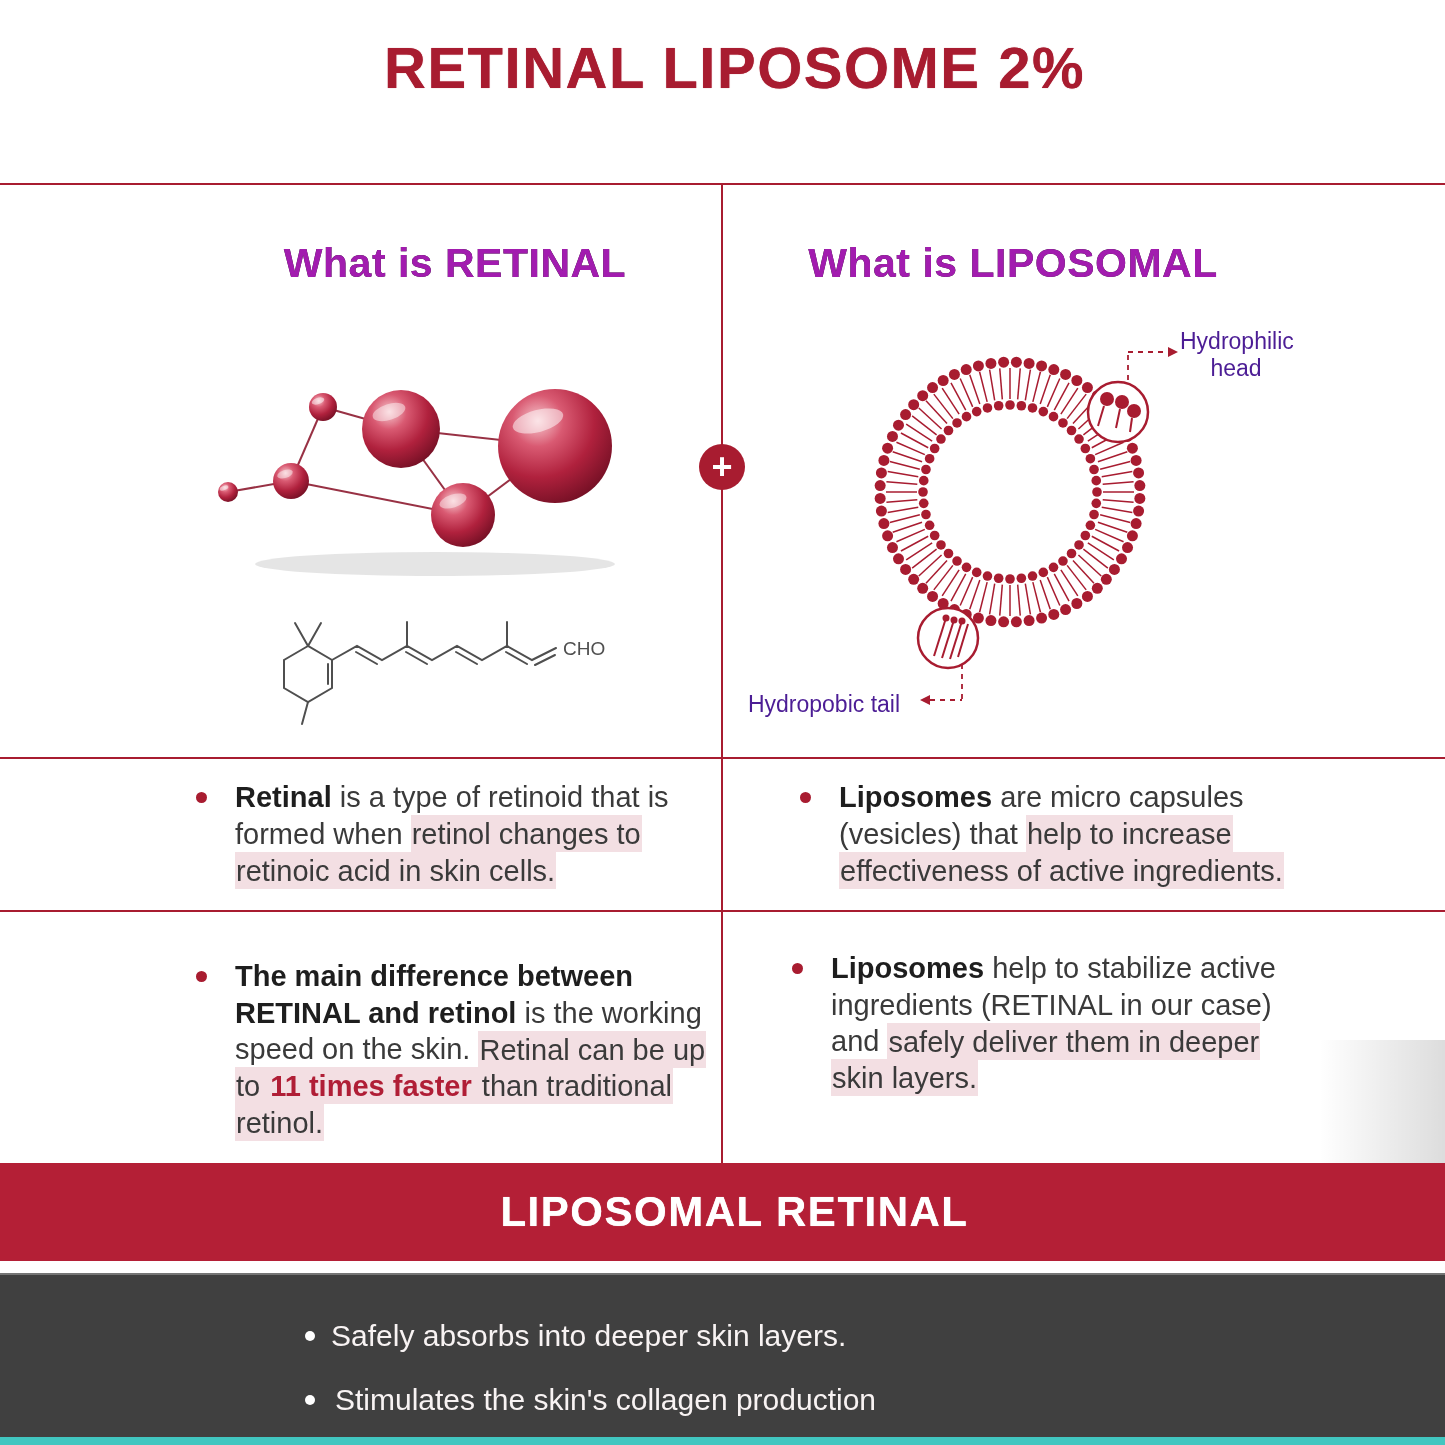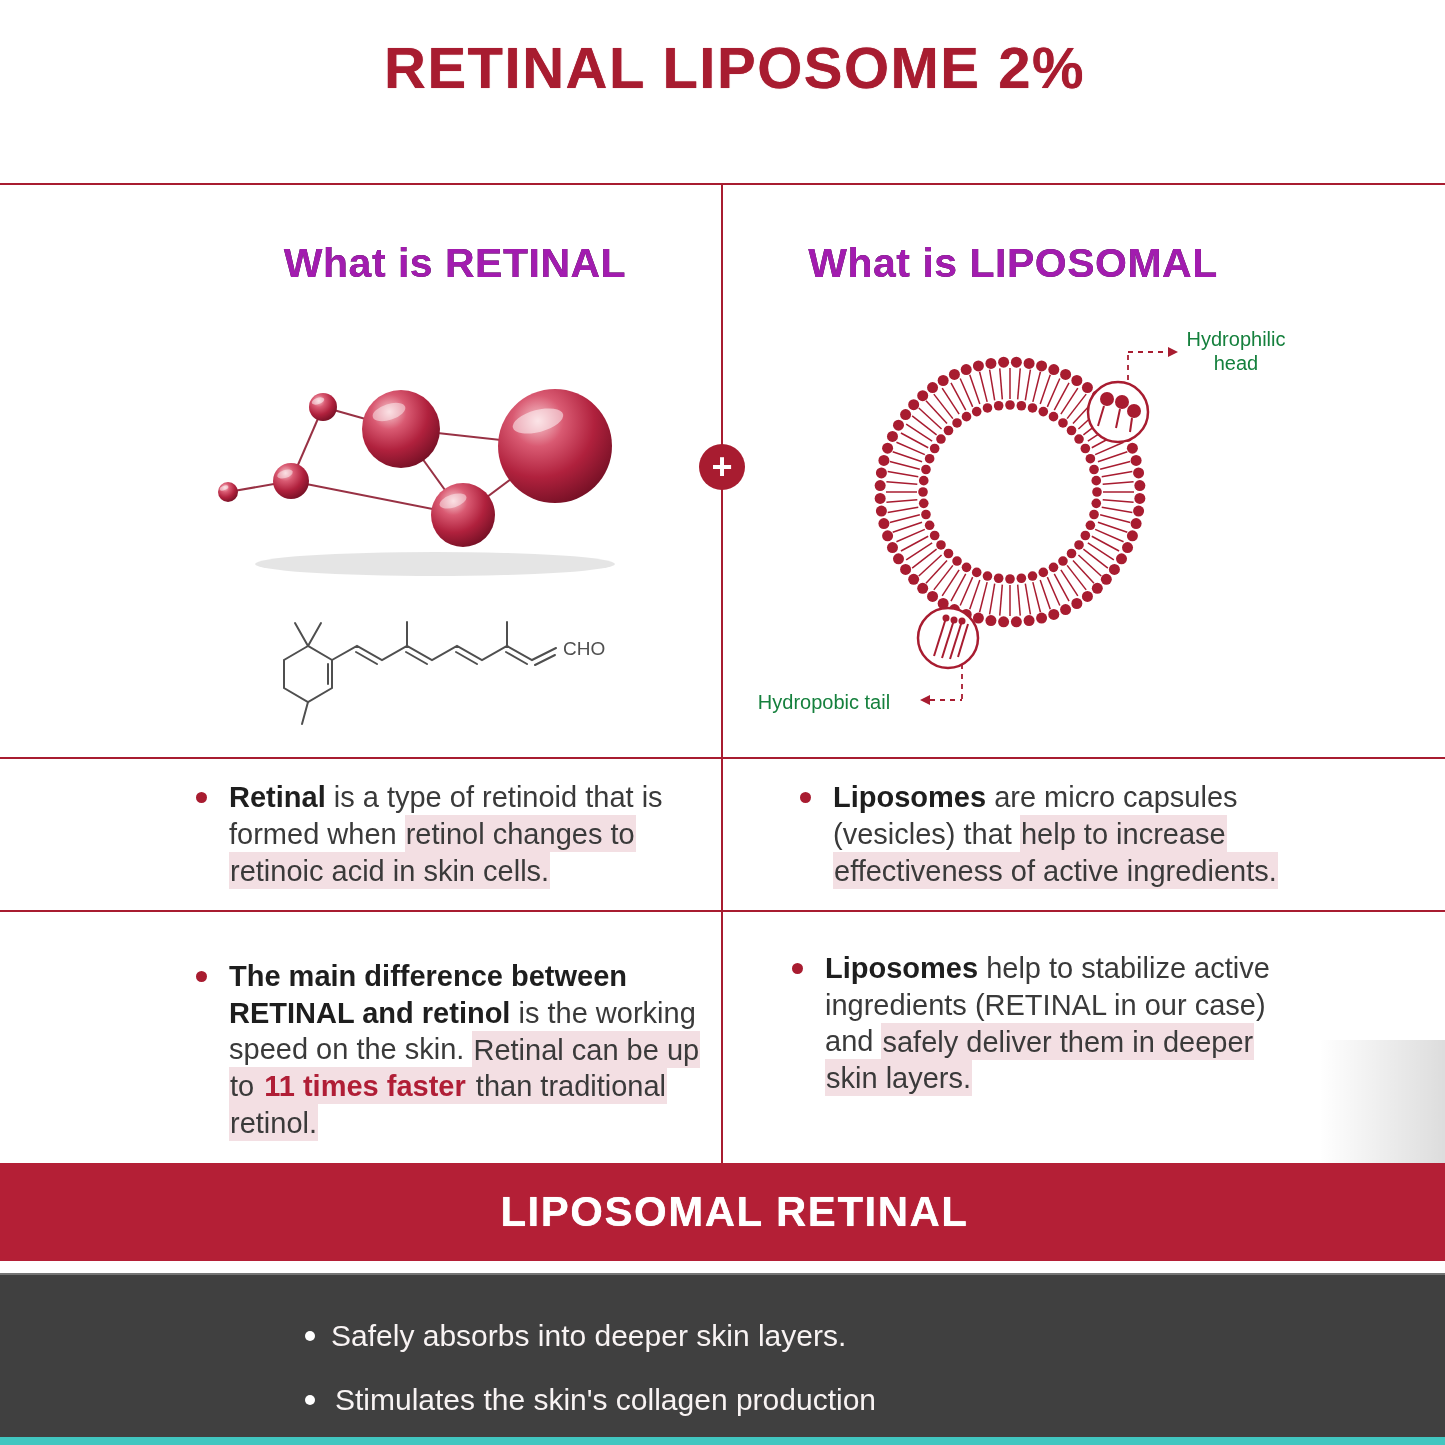--- a/index.html
+++ b/index.html
@@ -9,22 +9,22 @@
          font-size:58px;font-weight:800;color:#A81C30;letter-spacing:1.5px;
          text-shadow:0 0 0.7px #A81C30;}
   .hline{position:absolute;left:0;right:0;height:2px;background:#A81C30;}
   .vline{position:absolute;top:184px;height:979px;left:721px;width:2px;background:#A81C30;}
   .col-header{position:absolute;transform:translateX(-50%);font-size:41px;font-weight:800;
               color:#a21caf;letter-spacing:0.5px;text-shadow:0 0 0.5px #1c1c1c;white-space:nowrap;}
   .plus{position:absolute;left:699px;top:444px;width:46px;height:46px;border-radius:50%;
         background:#A81C30;color:#fff;display:flex;align-items:center;justify-content:center;
         font-size:36px;font-weight:700;line-height:1;}
   .diagram{position:absolute;}
-  .lipo-label{position:absolute;color:#15803d;font-size:20px;line-height:1.18;}
-  .cell{position:absolute;display:flex;gap:22px;justify-content:space-between;}
+  .lipo-label{position:absolute;color:#4c1d95;font-size:23px;line-height:1.18;}
+  .cell{position:absolute;display:flex;gap:28px;justify-content:space-between;}
   .dot{width:11px;height:11px;border-radius:50%;background:#A81C30;flex:0 0 auto;margin-top:13px;}
   .cell-text{font-size:29px;line-height:1.26;color:#3a3a3a;}
   .cell-text .b{font-weight:700;color:#1e1e1e;}
   .cell-text .hl{background:#F3DFE3;padding:2.5px 1px;box-decoration-break:clone;-webkit-box-decoration-break:clone;}
   .cell-text .red{color:#B01E36;}
   .banner{position:absolute;top:1163px;left:0;right:0;height:98px;background:#B41F36;
           display:flex;align-items:center;justify-content:center;}
   .banner-title{color:#ffffff;font-size:42px;font-weight:800;letter-spacing:1.5px;
                 text-shadow:0 0 0.7px #ffffff;}
   .footer{position:absolute;top:1273px;left:0;right:0;height:164px;background:#404040;

